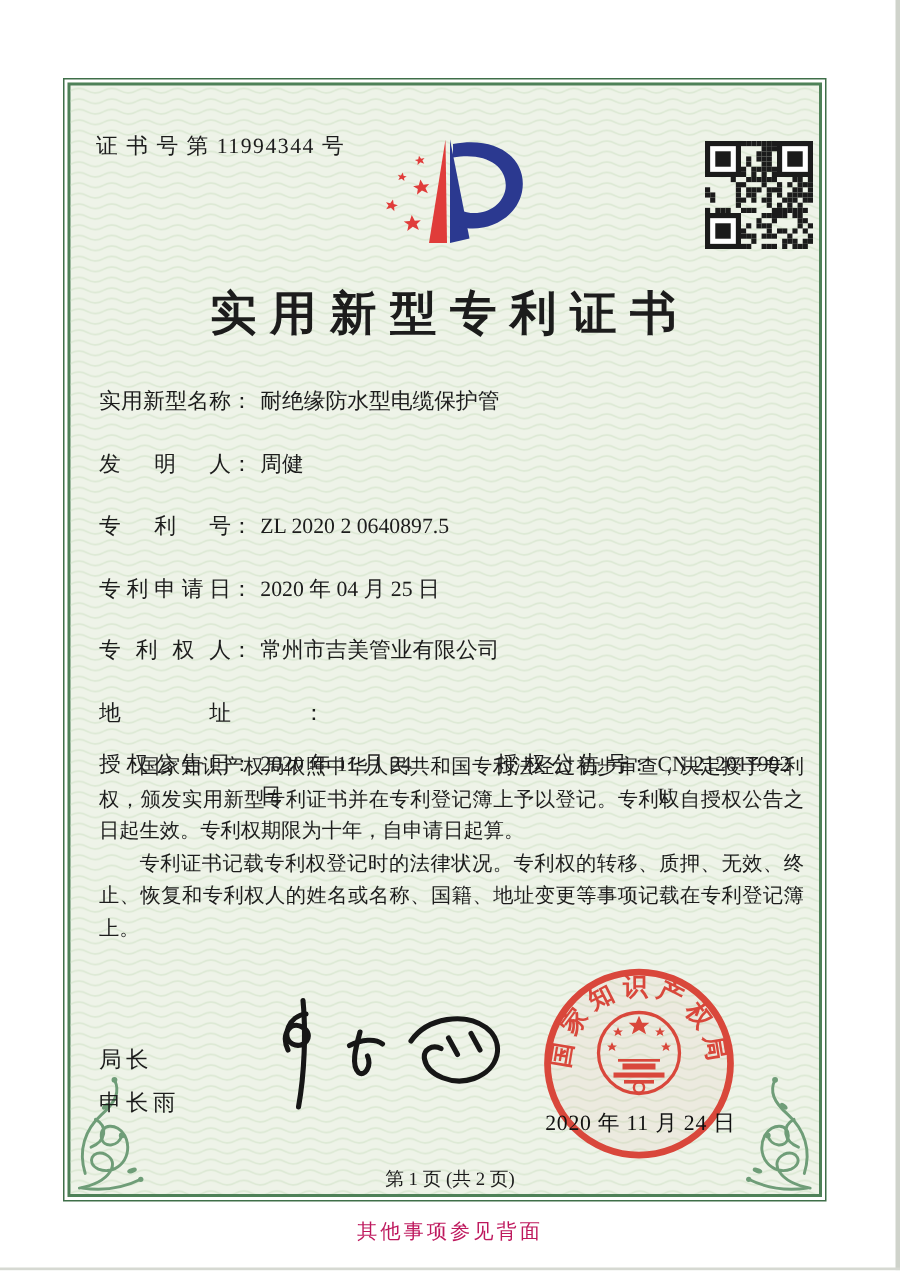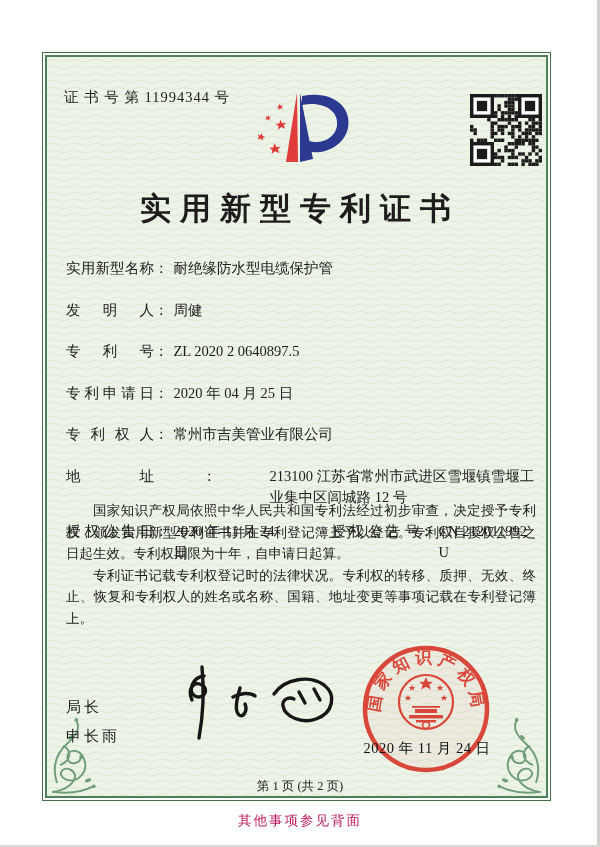--- a/index.html
+++ b/index.html
@@ -309,21 +309,20 @@
       <span class="value">2020 年 04 月 25 日</span>
     </div>
     <div class="row">
       <span class="label">专利权人</span>
         <span class="colon">：</span>
       <span class="value">常州市吉美管业有限公司</span>
     </div>
     <div class="row" style="margin-bottom:13px;gap:48px;">
       <span class="label">地址</span>
         <span class="colon">：</span>
-      <span class="value" style="width:360px;">213100 江苏省常州市武进区雪堰镇雪堰工业集中区闾城路 12 号</span>
     </div>
     <div class="row row-split">
       <span class="label">授权公告日</span>
         <span class="colon">：</span>
       <span class="value">2020 年 11 月 24 日</span>
       <span class="pair2">
         <span class="label">授权公告号</span>
           <span class="colon">：</span>
         <span class="value">CN 212011992 U</span>
       </span>

